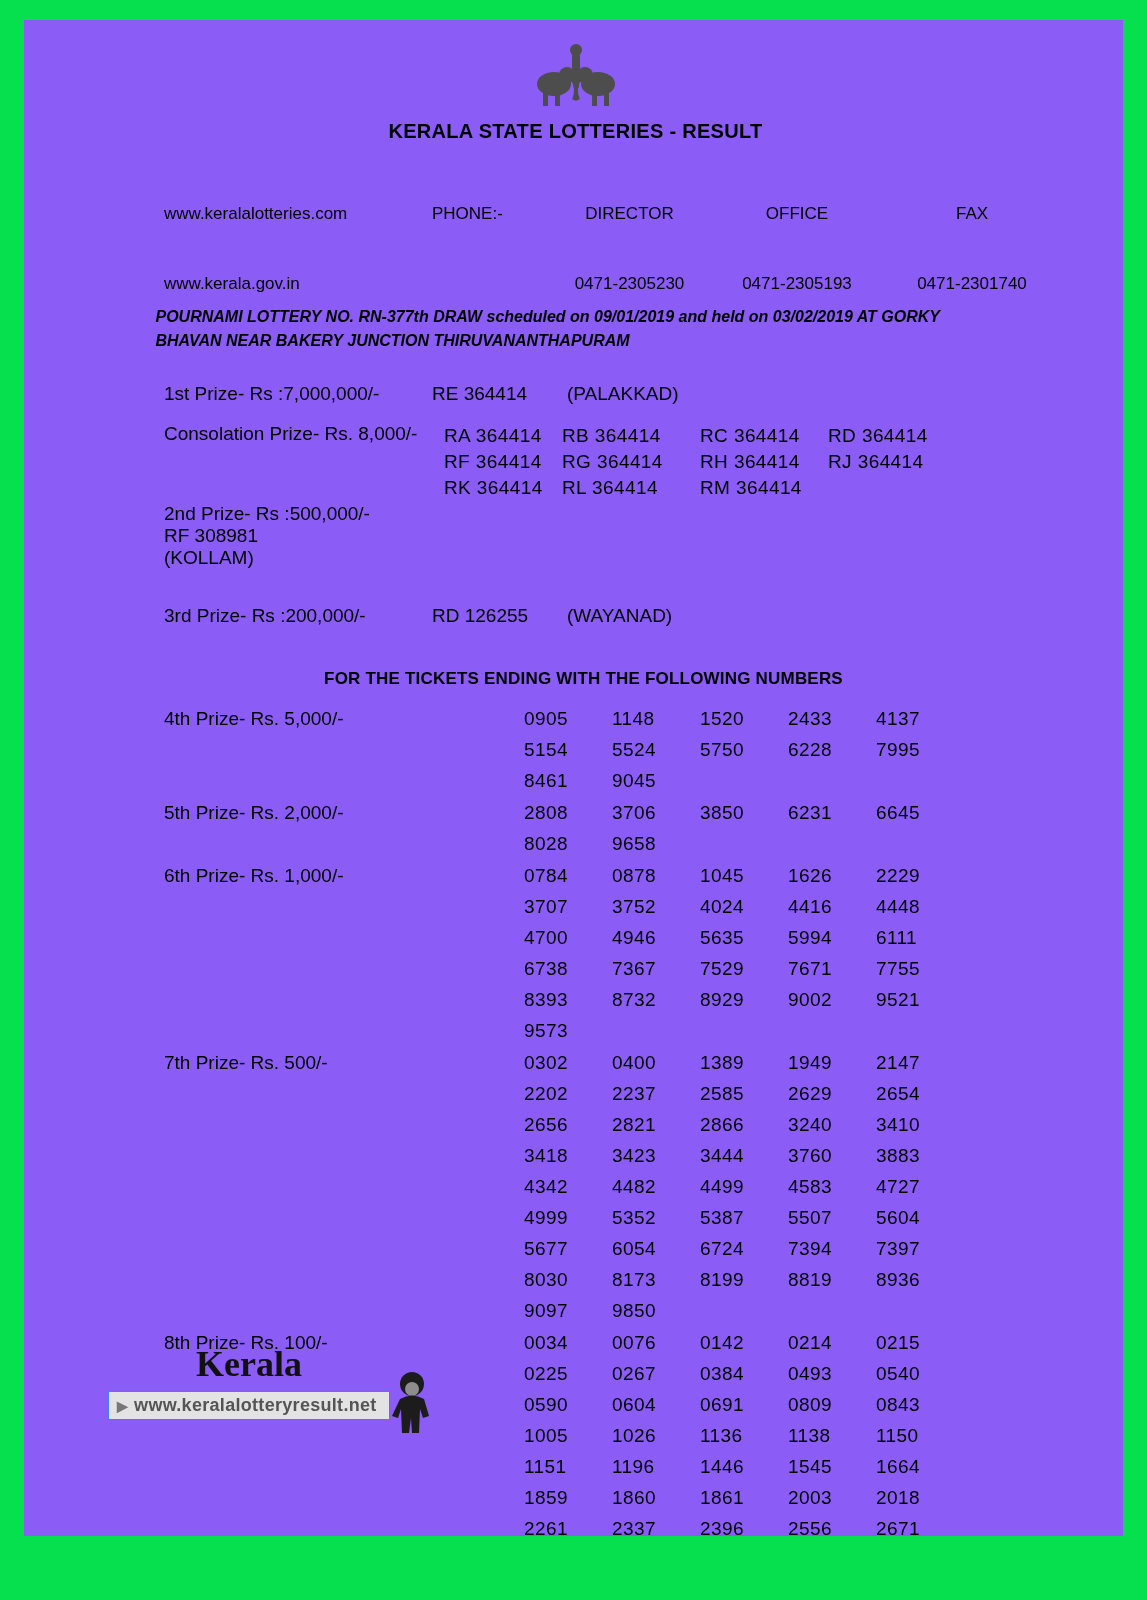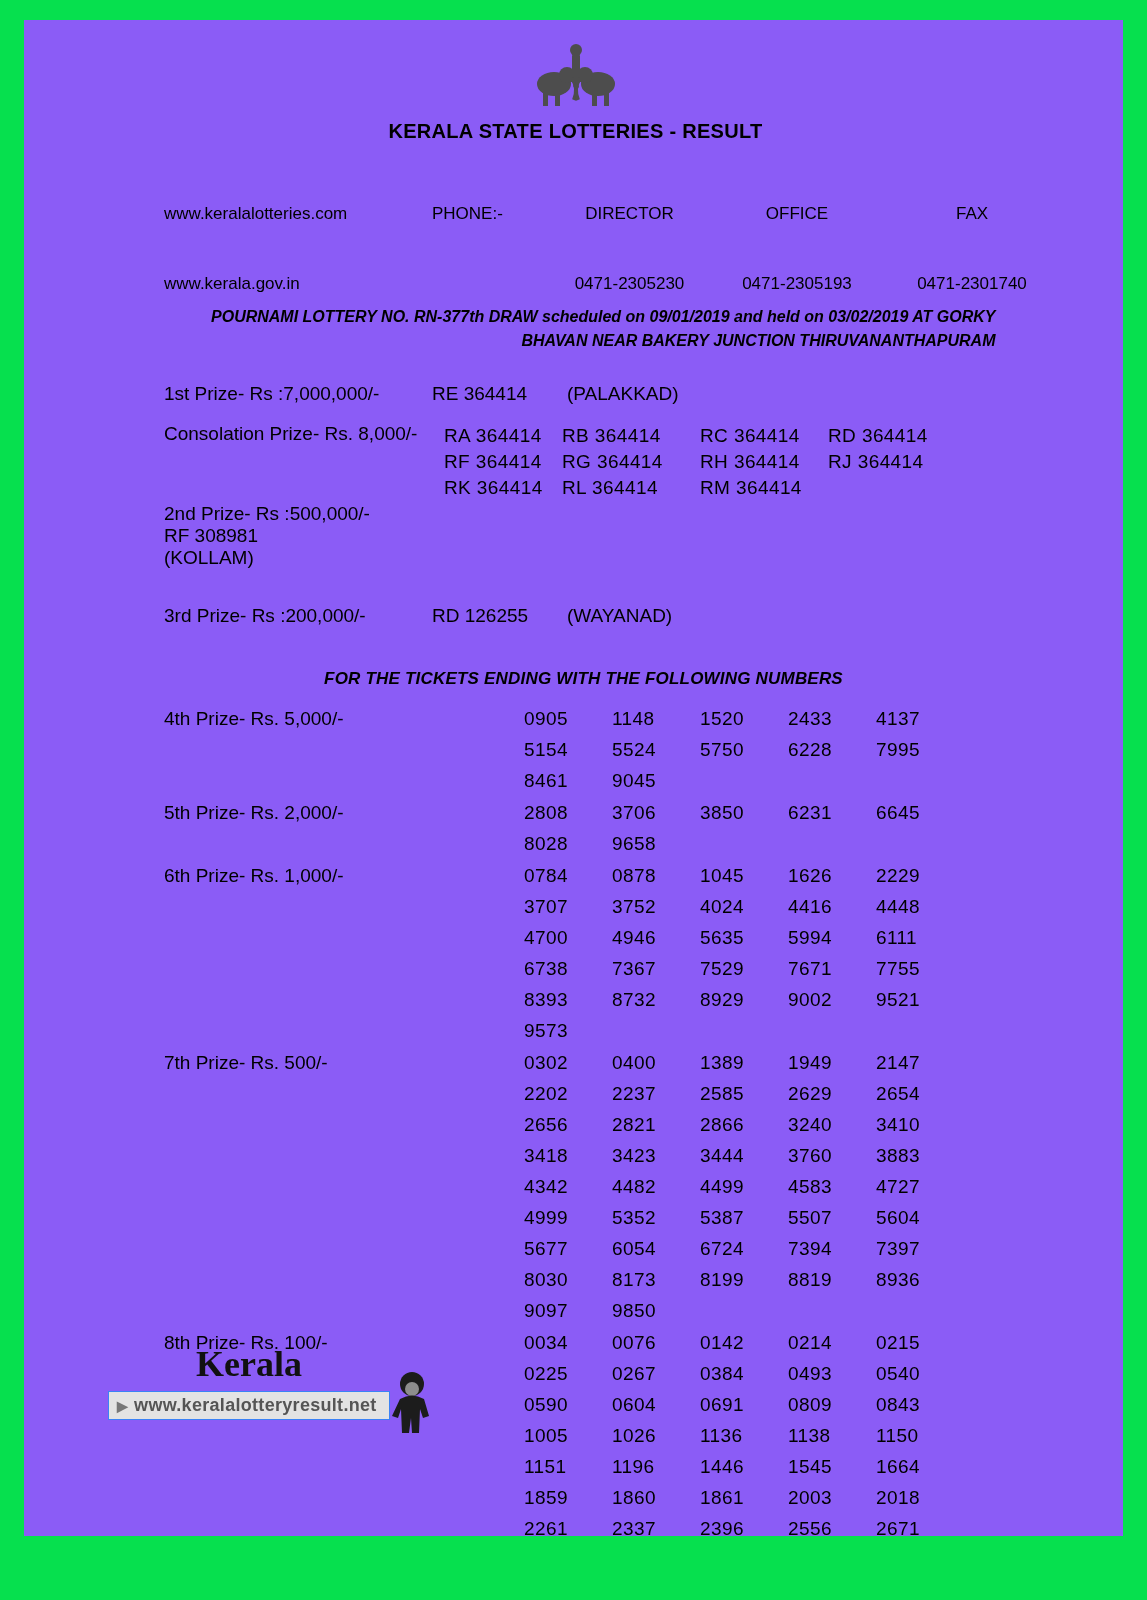--- a/index.html
+++ b/index.html
@@ -36,21 +36,21 @@
     grid-template-columns: 268px 110px 175px 160px 190px;
     margin: 12px 0 0 136px;
     font-size: 17px;
     line-height: 22px;
   }
   .contact-grid .cell { white-space: nowrap; margin-top: 48px; }
   .contact-grid .center { text-align: center; }
   .draw-info {
     width: 840px;
     margin: 10px auto 0 auto;
-    text-align: right;
+    text-align: left;
     font-size: 16px;
     font-weight: bold;
     font-style: italic;
     line-height: 24px;
   }
 
   
   .prize-line { display: flex; font-size: 19px; }
   .prize-line .prize-label { width: 268px; }
   .prize-line .prize-code  { width: 135px; }
@@ -62,21 +62,20 @@
     grid-template-columns: 118px 138px 128px 130px;
     line-height: 26px;
   }
   .second-prize { margin-top: 2px; flex-direction: column; }
   .third-prize  { margin-top: 36px; }
 
   .section-heading {
     text-align: center;
     font-size: 17px;
     font-weight: bold;
-    font-style: italic;
     margin-top: 42px;
     letter-spacing: 0.2px;
   }
 
   
   .ending-wrap { margin-top: 14px; }
   .ending-row { display: flex; font-size: 19px; margin-bottom: 1px; }
   .ending-label { width: 360px; line-height: 31px; }
   .num-grid {
     display: grid;

